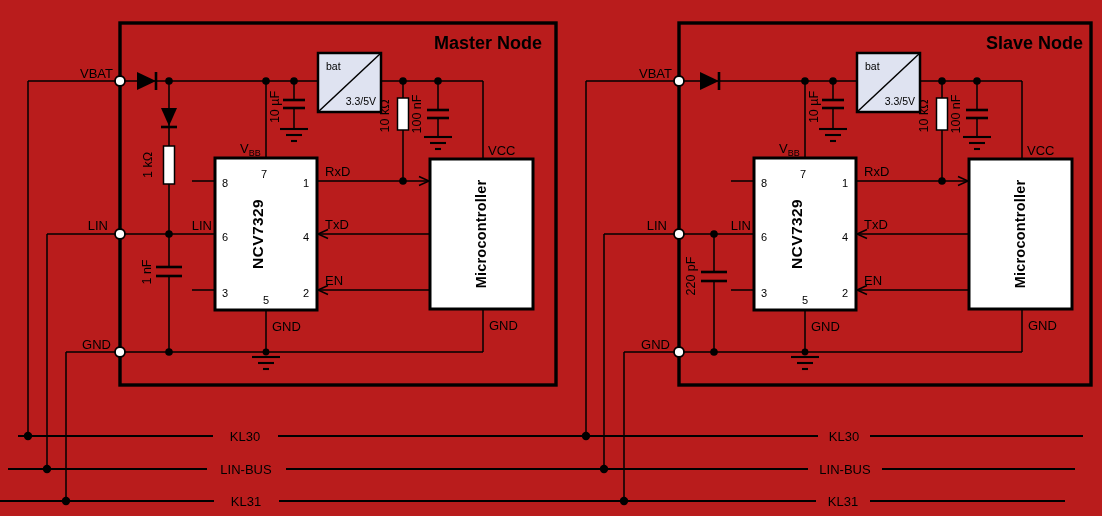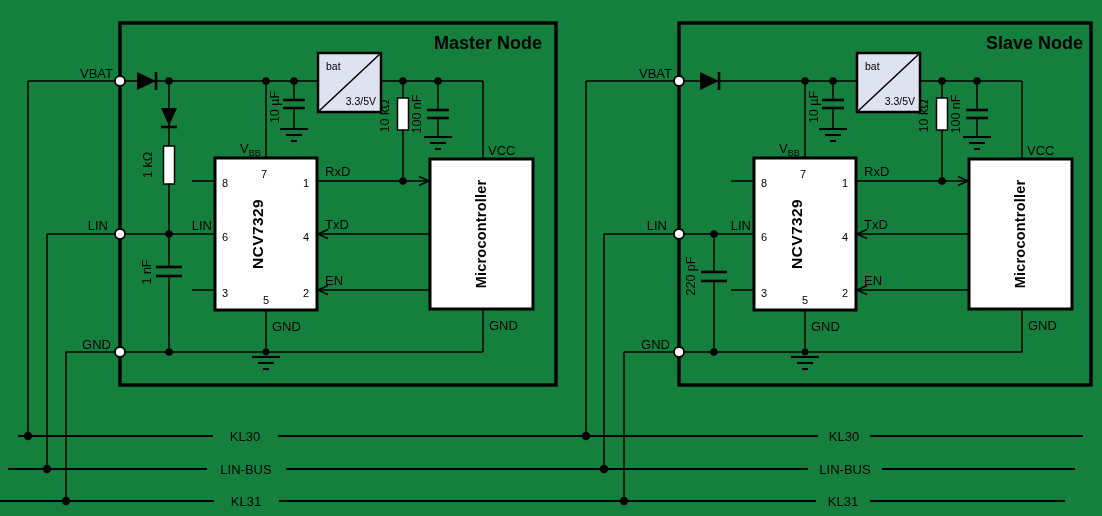--- a/index.html
+++ b/index.html
@@ -1,16 +1,16 @@
 <!DOCTYPE html>
 <html><head>
 <meta charset="utf-8">
 <style>
   html,body{margin:0;padding:0;background:#fff;}
-  .stage{width:1102px;height:516px;position:relative;background:#15803d;text-decoration:underline;}
+  .stage{width:1102px;height:516px;position:relative;background:#b91c1c;text-decoration:underline;}
   svg{display:block;font-family:"Liberation Sans",sans-serif;}
   text{fill:#000;font-family:"Liberation Sans",sans-serif;}
   .t13{font-size:13px;}
   .val{font-size:12.5px;}
   .pin{font-size:11px;text-anchor:middle;}
   .ttl{font-size:18px;font-weight:bold;text-anchor:end;}
   .chipname{font-size:15.5px;font-weight:bold;text-anchor:middle;letter-spacing:.4px;}
   .mcuname{font-size:14.5px;font-weight:bold;text-anchor:middle;letter-spacing:.2px;}
   .regt{font-size:10.5px;}
   .sub{font-size:9px;}

